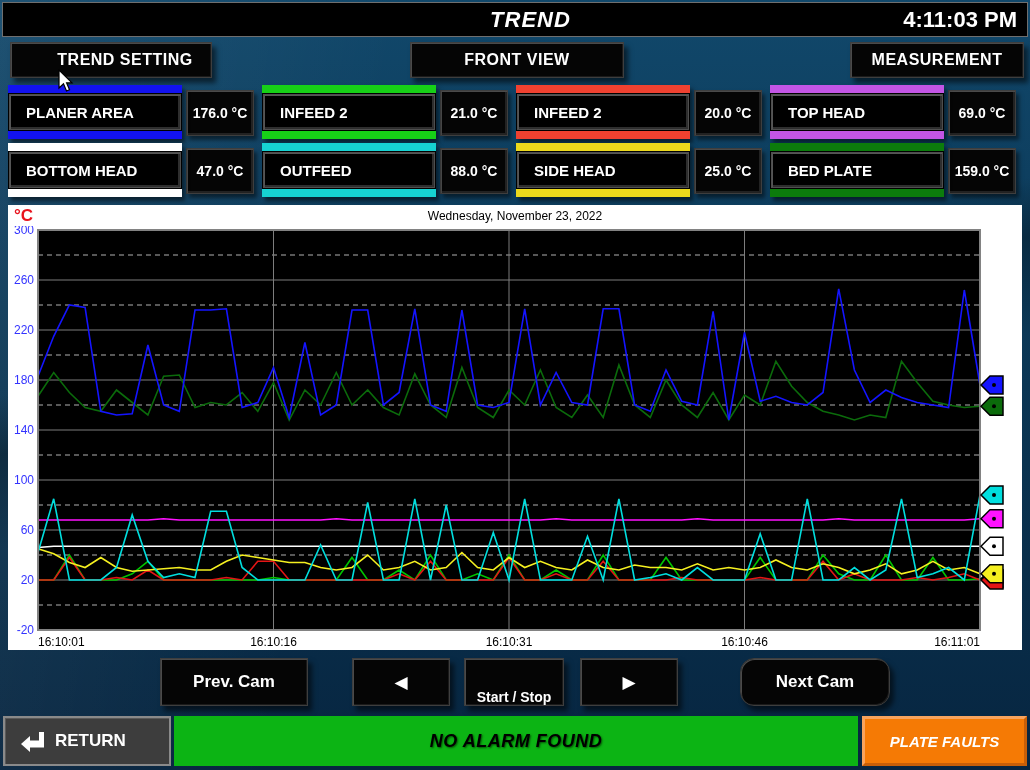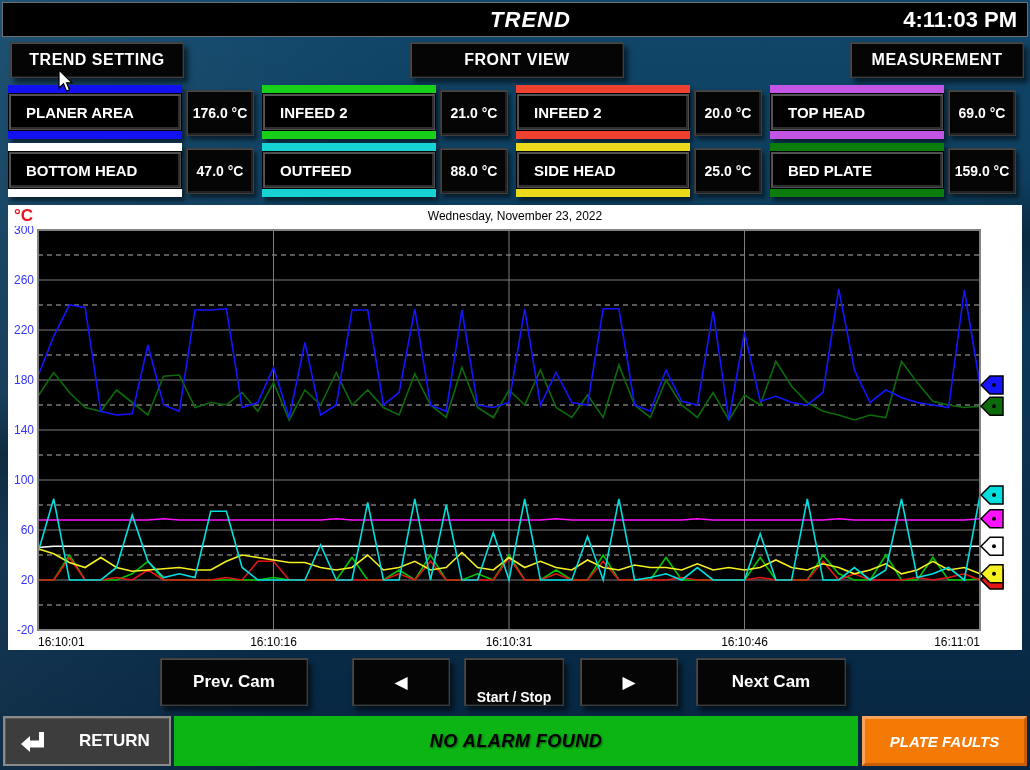--- a/index.html
+++ b/index.html
@@ -37,39 +37,39 @@
   
   .chart-panel{position:absolute;left:8px;top:205px;width:1014px;height:445px;background:#fff;}
   .chart-unit{position:absolute;left:6px;top:1px;color:#e8141e;font-weight:bold;font-size:17px;}
   .chart-title{position:absolute;left:0;right:0;top:4px;text-align:center;color:#000;font-size:12px;}
   #trend-svg{position:absolute;left:0;top:21px;}
   
   .ctrlbtn{position:absolute;height:46px;font-size:17px;}
   
   .return-btn{position:absolute;left:3px;top:716px;width:168px;height:50px;background:#3d3d3d;
     border:2px solid #8a8a8a;box-shadow:inset 1px 1px 0 #5a5a5a;display:flex;align-items:center;
-    gap:30px;padding-left:14px;box-sizing:border-box;color:#fff;font-weight:bold;font-size:17px;cursor:pointer;}
+    gap:6px;padding-left:14px;box-sizing:border-box;color:#fff;font-weight:bold;font-size:17px;cursor:pointer;}
   .alarm-bar{position:absolute;left:174px;top:716px;width:684px;height:50px;
     display:flex;align-items:center;justify-content:center;color:#000000;font-weight:bold;font-style:italic;
     font-size:18px;letter-spacing:0.5px;text-shadow:1px 1px 2px rgba(0,60,0,0.8);}
   .reset-btn{position:absolute;left:862px;top:716px;width:165px;height:50px;
     border:3px solid #f8a35c;border-right-color:#c85f08;border-bottom-color:#c85f08;
     display:flex;align-items:center;justify-content:center;color:#fff;font-weight:bold;font-style:italic;
     font-size:15px;box-sizing:border-box;cursor:pointer;}
   .cursor{position:absolute;left:57px;top:69px;width:17px;height:24px;z-index:50;pointer-events:none;}
 </style>
 </head>
 <body>
 
 <div class="topbar">
   <div class="title">TREND</div>
   <div class="clock">4:11:03 PM</div>
 </div>
 
-<div class="btn3d navbtn" style="left:10px;top:42px;width:172px;">
+<div class="btn3d navbtn" style="left:10px;top:42px;width:172px;padding-left:28px;">
   <span>TREND SETTING</span>
 </div>
 <div class="btn3d navbtn" style="left:410px;top:42px;width:212px;">
   <span>FRONT VIEW</span>
 </div>
 <div class="btn3d navbtn" style="left:850px;top:42px;width:172px;">
   <span>MEASUREMENT</span>
 </div>
 
 <svg class="cursor" viewBox="0 0 17 24">
@@ -201,21 +201,21 @@
 </div>
 <div class="btn3d ctrlbtn" style="left:352px;top:658px;width:96px;">
   <span>◀</span>
 </div>
 <div class="btn3d ctrlbtn" style="left:464px;top:658px;width:98px;font-size:14px;align-items:flex-end;">
   <span>Start / Stop</span>
 </div>
 <div class="btn3d ctrlbtn" style="left:580px;top:658px;width:96px;">
   <span>▶</span>
 </div>
-<div class="btn3d ctrlbtn" style="left:696px;top:658px;width:148px;">
+<div class="btn3d ctrlbtn" style="left:740px;top:658px;width:148px;border-radius:14px;">
   <span>Next Cam</span>
 </div>
 
 <div class="return-btn">
   <svg width="30" height="26" viewBox="0 0 30 26">
     <path d="M2 16 L11 8 L11 12.5 L20 12.5 L20 4 L25 4 L25 19.5 L11 19.5 L11 24 Z" fill="#fff"></path>
   </svg>
   <span>RETURN</span>
 </div>
 <div class="alarm-bar" id="alarm-bar" style="background: rgb(12, 180, 20);">

